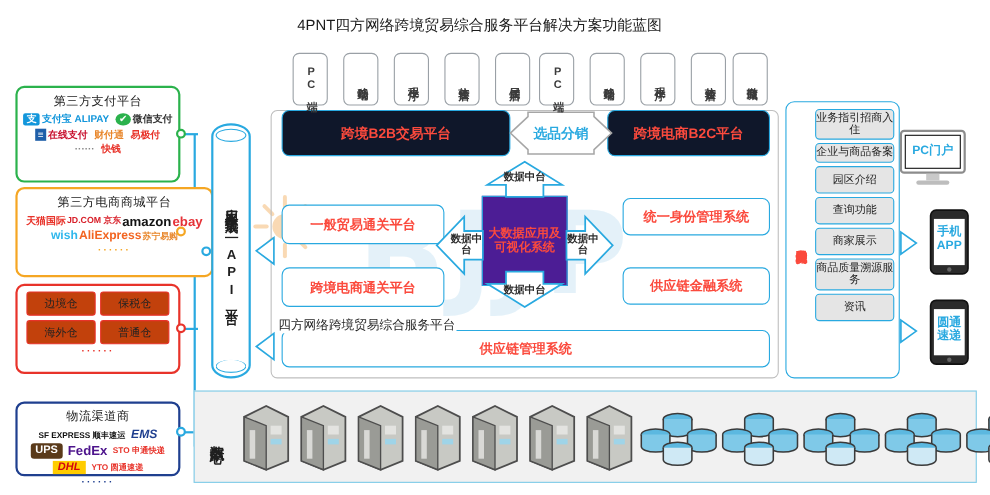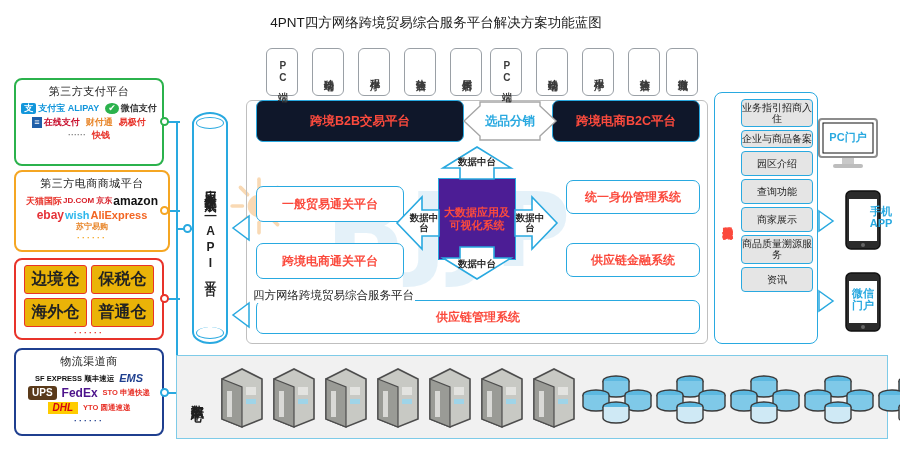--- a/index.html
+++ b/index.html
@@ -56,22 +56,22 @@
   }
   .logos { display: flex; flex-wrap: wrap; justify-content: center;
            align-items: center; gap: 3px 6px; padding: 4px 5px 2px; }
   .lg { font-size: 9px; font-weight: bold; white-space: nowrap;
         display: inline-flex; align-items: center; gap: 2px; line-height: 1; }
   .dots { width: 100%; text-align: center; color: #d04a3a; font-size: 9px;
           letter-spacing: 2px; font-weight: bold; }
 
   .wh-grid { display: grid; grid-template-columns: 1fr 1fr; gap: 4px; padding: 5px 8px 0; }
   .wh {
-    border: 1.6px solid #e8332a; background: #eab308; border-radius: 3px;
-    text-align: center; font-size: 16px; color: #222; padding: 3px 0; font-weight: bold;
+    border: 1.6px solid #e8332a; background: #c2410c; border-radius: 3px;
+    text-align: center; font-size: 10px; color: #222; padding: 3px 0; font-weight: normal;
   }
 
   
   .conn-dot { position: absolute; width: 9px; height: 9px; border-radius: 50%;
               background: #fff; z-index: 7; }
   .conn-line { position: absolute; background: #29a9e0; z-index: 3; }
 
   
   .api {
     position: absolute; left: 192px; top: 112px; width: 36px; height: 232px;
@@ -209,21 +209,21 @@
       <span class="lg" style="color:#e8332a;">
         <span>易极付</span>
       </span>
       <span class="lg" style="color:#888;">······</span>
       <span class="lg" style="color:#e8332a;">
         <span>快钱</span>
       </span>
     </div>
   </div>
 
-  <div class="lpanel" style="top:170px;height:82px;width:156px;border-color:#f5a623;">
+  <div class="lpanel" style="top:170px;height:82px;width:180px;border-color:#f5a623;">
     <div class="ltitle">第三方电商商城平台</div>
     <div class="logos" style="gap:2px 1px;">
       <span class="lg" style="color:#e8332a;">天猫国际</span>
       <span class="lg" style="color:#d8202a;font-size:8px;">JD.COM 京东</span>
       <span class="lg" style="color:#111;font-size:12px;">amazon</span>
       <span class="lg" style="color:#e53238;font-size:12px;">ebay</span>
       <span class="lg" style="color:#2fb7ec;font-size:11px;">wish</span>
       <span class="lg" style="color:#f26522;font-size:11px;">AliExpress</span>
       <span class="lg" style="color:#e8862a;font-size:8px;">苏宁易购</span>
       <span class="dots" style="color:#f5a623;">······</span>
@@ -233,21 +233,21 @@
   <div class="lpanel" style="top:258px;height:82px;width:150px;border-color:#e8332a;">
     <div class="wh-grid">
       <div class="wh">边境仓</div>
       <div class="wh">保税仓</div>
       <div class="wh">海外仓</div>
       <div class="wh">普通仓</div>
     </div>
     <div class="dots" style="color:#e8332a;margin-top:1px;">······</div>
   </div>
 
-  <div class="lpanel" style="top:348px;height:88px;width:150px;border-color:#1f3f8f;">
+  <div class="lpanel" style="top:365px;height:68px;width:150px;border-color:#1f3f8f;">
     <div class="ltitle">物流渠道商</div>
     <div class="logos" style="gap:2px 5px;">
       <span class="lg" style="color:#111;font-size:7.5px;">SF EXPRESS 顺丰速运</span>
       <span class="lg" style="color:#1f3f8f;font-size:11px;font-style:italic;">EMS</span>
       <span class="lg" style="color:#fff;background:#5a3a1a;padding:2px 4px;border-radius:3px;font-size:10px;">UPS</span>
       <span class="lg" style="color:#4d148c;font-size:12px;">FedEx</span>
       <span class="lg" style="color:#e8332a;font-size:7.5px;">STO 申通快递</span>
       <span class="lg" style="color:#d40511;background:#ffcc00;padding:1px 5px;font-size:10px;font-style:italic;">DHL</span>
       <span class="lg" style="color:#e8332a;font-size:7.5px;">YTO 圆通速递</span>
       <span class="dots" style="color:#1f3f8f;">······</span>
@@ -374,30 +374,30 @@
     </svg>
     <div class="dev-label" style="left:0;top:14px;width:60px;">PC门户</div>
   </div>
 
   <div class="device" style="left:845px;top:190px;">
     <svg width="36" height="60" viewBox="0 0 36 60">
       <rect x="1" y="1" width="34" height="58" rx="5" fill="#2b2b2b" stroke="#111" stroke-width="1.5"></rect>
       <rect x="4" y="9" width="28" height="42" fill="#ffffff"></rect>
       <circle cx="18" cy="55" r="2" fill="#666"></circle>
     </svg>
-    <div class="dev-label" style="left:21px;top:16px;width:30px;">手机APP</div>
+    <div class="dev-label" style="left:3px;top:16px;width:30px;">手机APP</div>
   </div>
 
   <div class="device" style="left:845px;top:272px;">
     <svg width="36" height="60" viewBox="0 0 36 60">
       <rect x="1" y="1" width="34" height="58" rx="5" fill="#2b2b2b" stroke="#111" stroke-width="1.5"></rect>
       <rect x="4" y="9" width="28" height="42" fill="#ffffff"></rect>
       <circle cx="18" cy="55" r="2" fill="#666"></circle>
     </svg>
-    <div class="dev-label" style="left:3px;top:16px;width:30px;">微信门户</div>
+    <div class="dev-label" style="left:3px;top:16px;width:30px;">圆通速递</div>
   </div>
 
   <div class="dc"></div>
   <div class="dc-title">数据中心</div>
   <div class="dc-icons">
     <svg width="48" height="64" viewBox="0 0 48 64">
         <g>
           <polygon points="4,14 24,4 44,14 44,54 24,62 4,54" fill="#c8c9c4" stroke="#4d4d4d" stroke-width="1.6"></polygon>
           <polygon points="4,14 24,22 24,62 4,54" fill="#9a9b96" stroke="#4d4d4d" stroke-width="1.2"></polygon>
           <rect x="9" y="26" width="5" height="26" fill="#d9d9d6"></rect>

